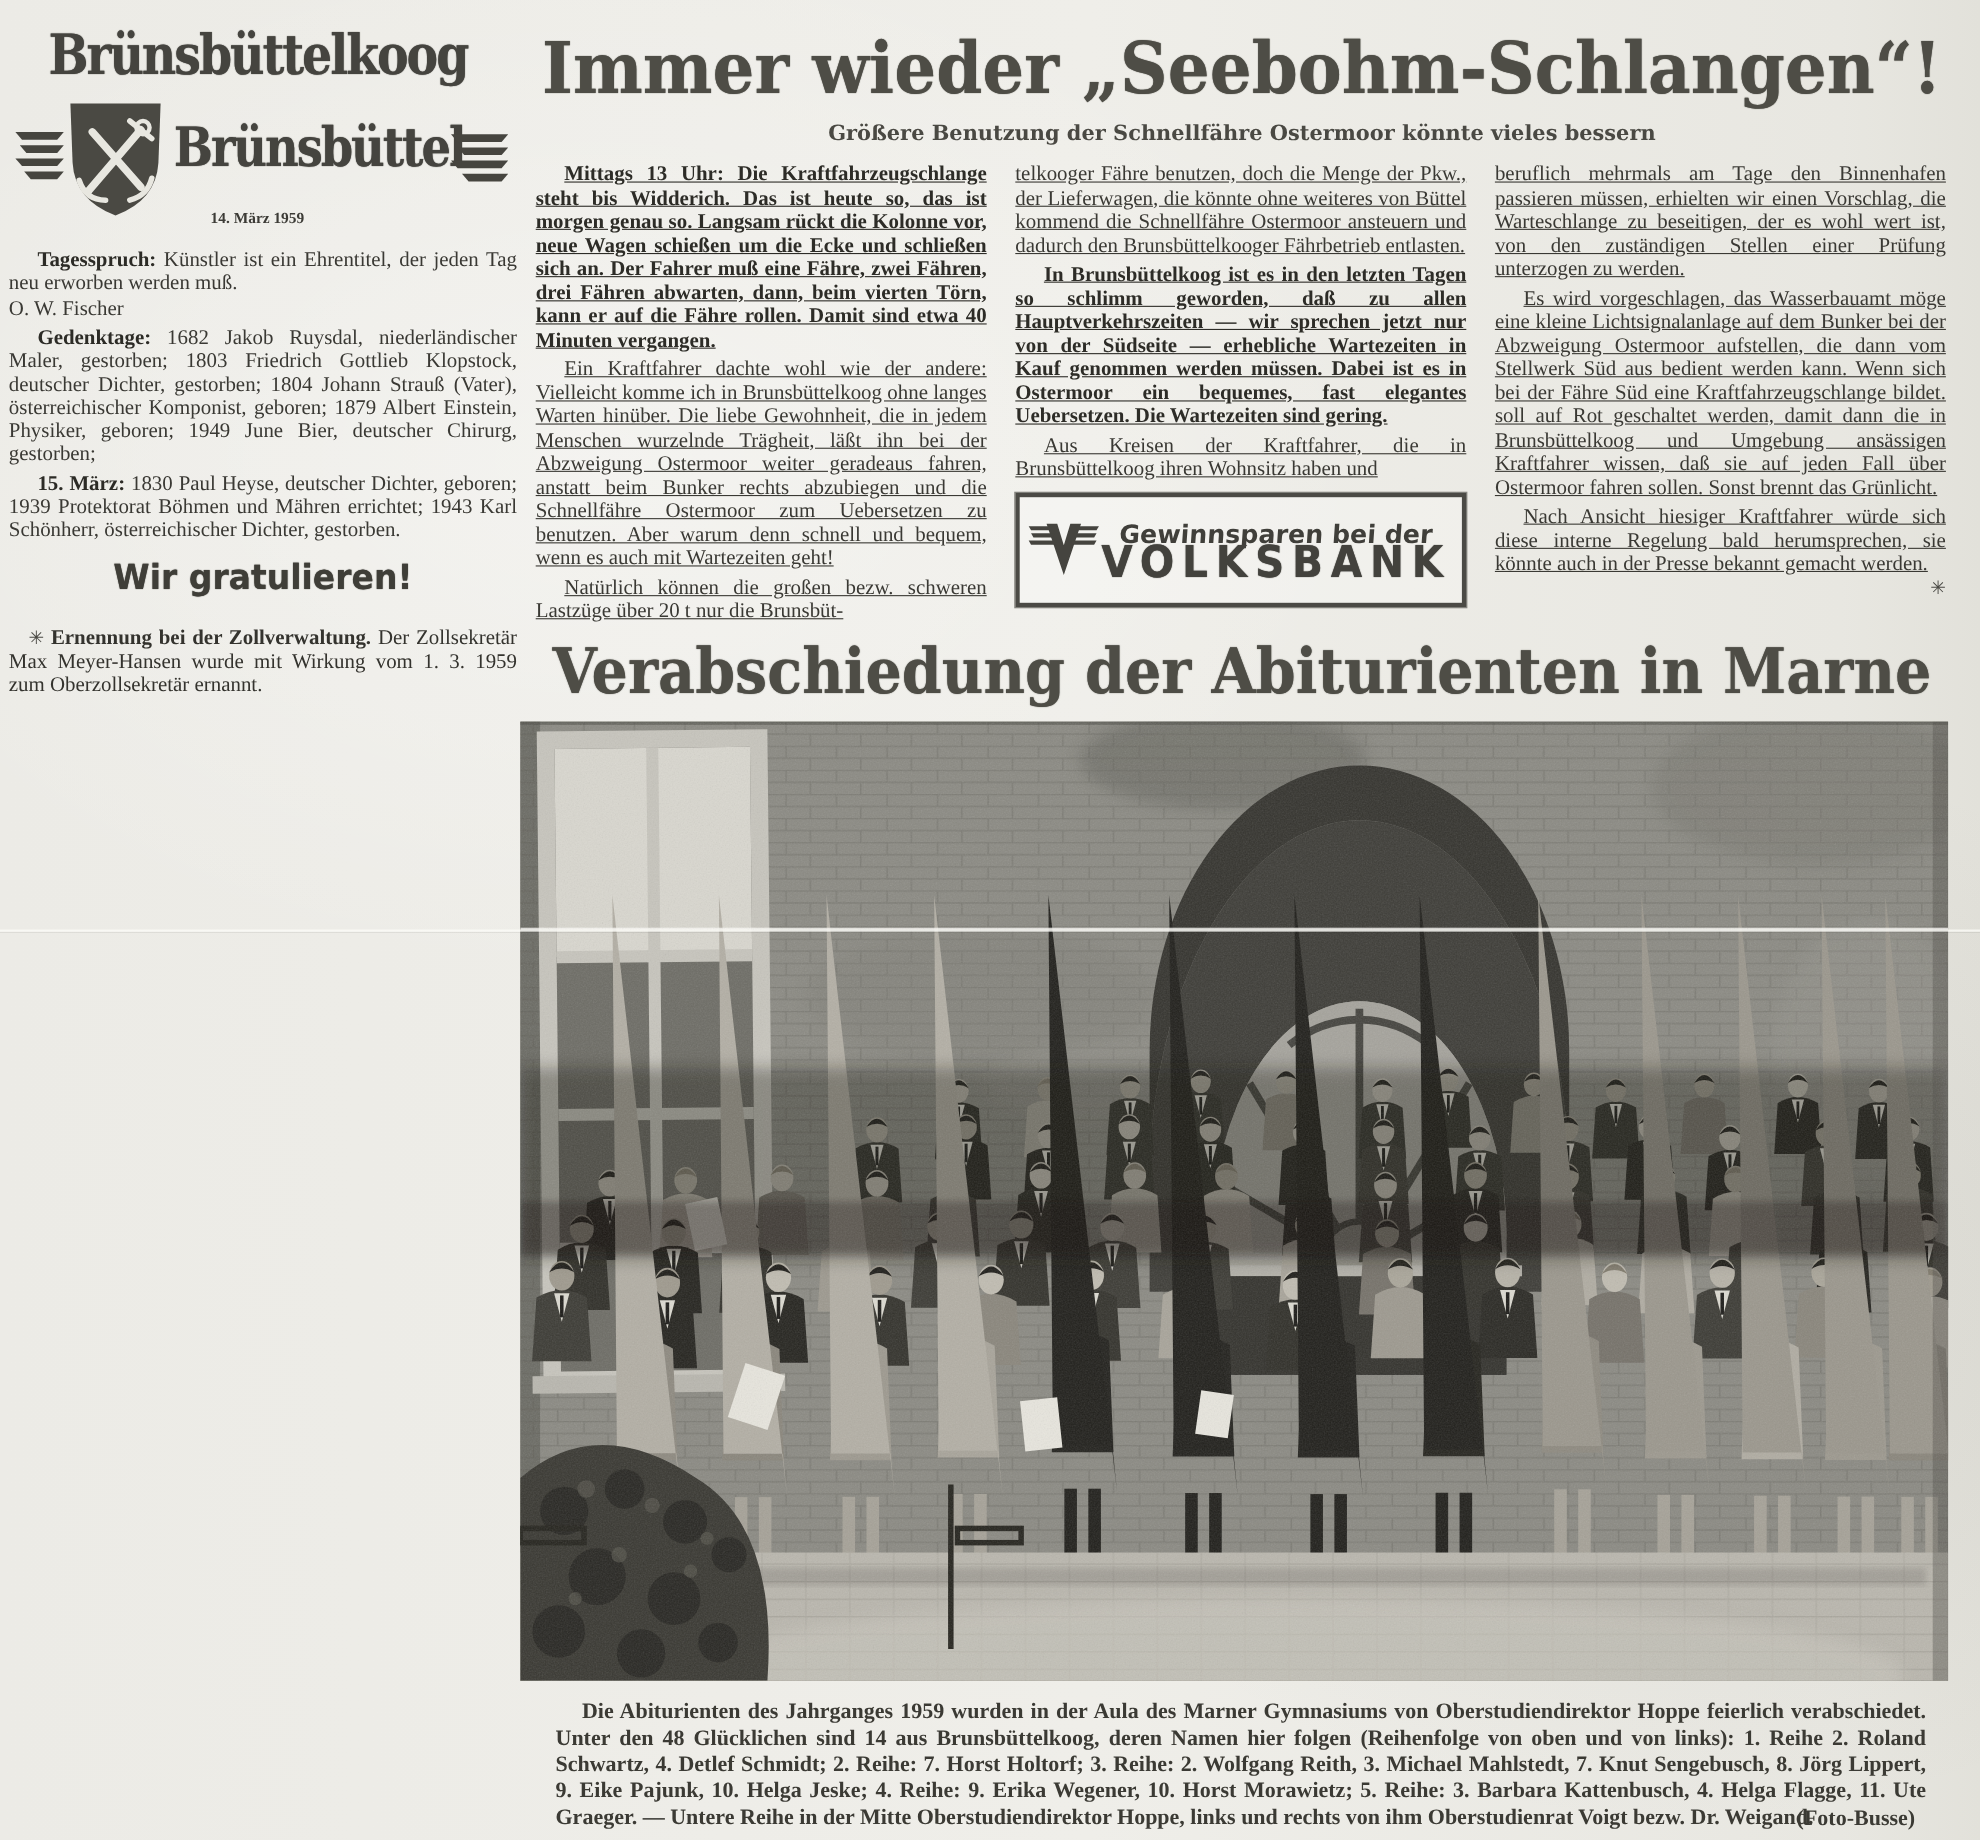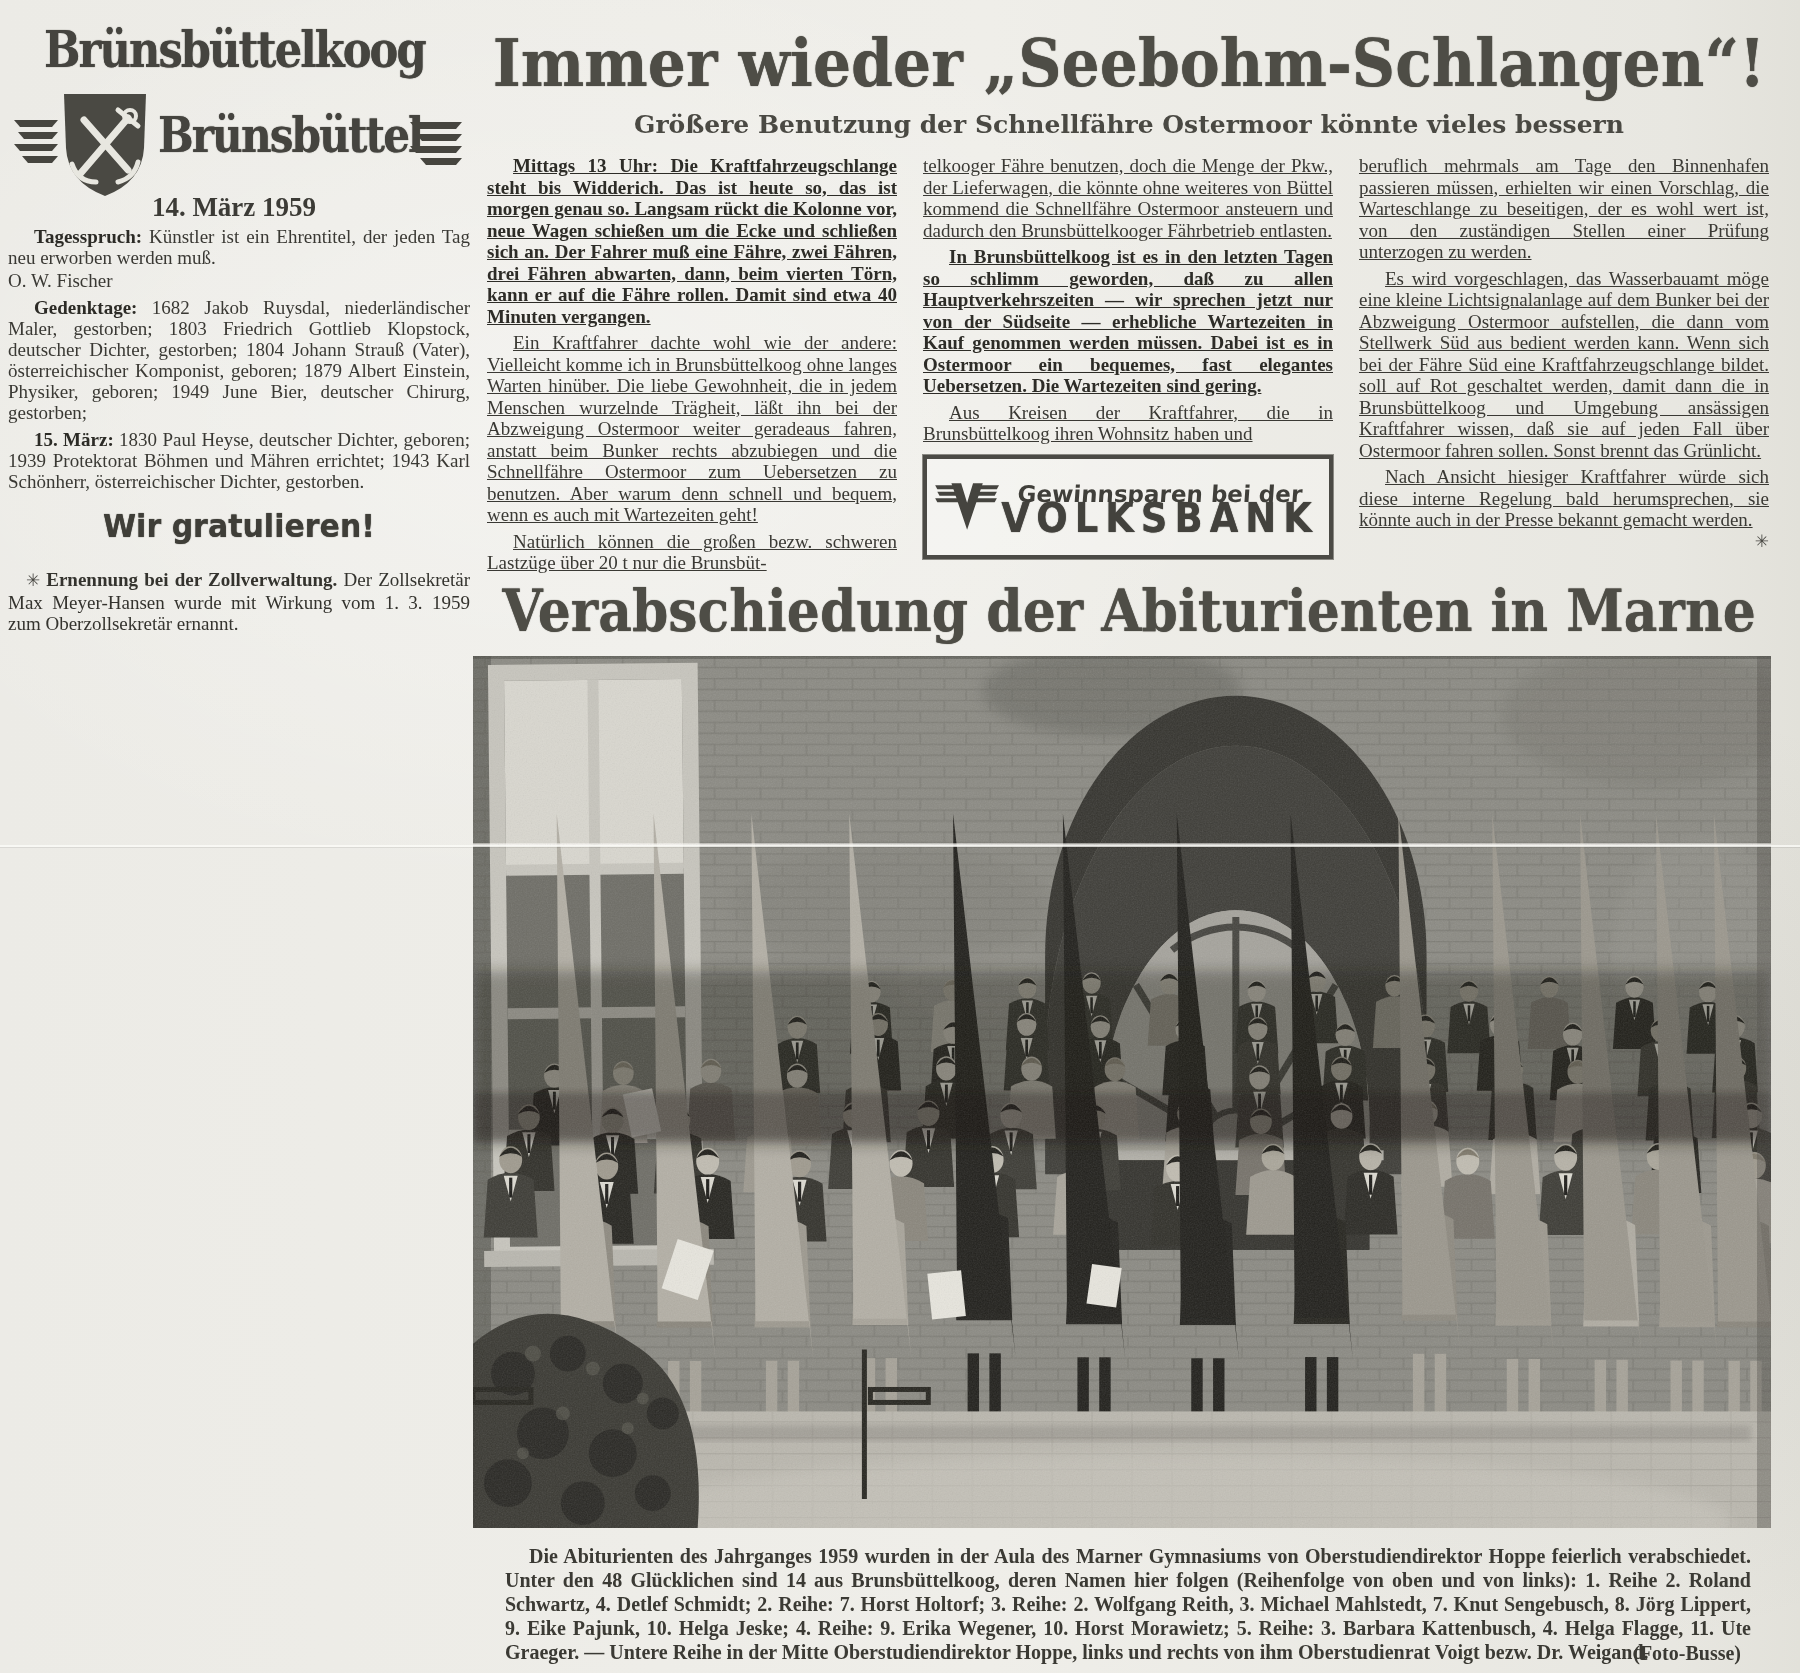--- a/index.html
+++ b/index.html
@@ -13,21 +13,21 @@
     font-family:"Liberation Serif", serif;color:#34332e;
   }
   
   .mast1{position:absolute;left:44px;top:20px;width:430px;font-family:"DejaVu Serif",serif;
     font-weight:bold;font-size:45px;letter-spacing:-2px;color:#45443f;
     transform:scale(.96,1.12);transform-origin:left top;text-shadow:0 0 1px #45443f;}
   .mast2{position:absolute;left:158px;top:106px;font-family:"DejaVu Serif",serif;
     font-weight:bold;font-size:44px;letter-spacing:-2px;color:#45443f;
     transform:scale(.96,1.12);transform-origin:left top;text-shadow:0 0 1px #45443f;}
   .mastdate{position:absolute;left:8px;top:192px;width:452px;text-align:center;
-    font-weight:bold;font-size:27px;color:#3c3b36;}
+    font-weight:bold;font-size:14px;color:#3c3b36;}
   #crest{position:absolute;left:58px;top:90px;}
   #speedL{position:absolute;left:12px;top:118px;}
   #speedR{position:absolute;left:408px;top:120px;}
   
   #leftcol{position:absolute;left:8px;top:226px;width:462px;font-size:19px;line-height:21px;
     text-align:justify;color:#3a3934;}
   #leftcol p{margin:0 0 6px 0;text-indent:26px;}
   #leftcol b{color:#2c2b26;}
   .author{text-align:left;margin:-4px 6px 6px 0;font-size:19px;}
   .grathead{position:absolute;left:8px;top:508px;width:462px;text-align:center;
@@ -35,21 +35,21 @@
     transform:scaleY(1.05);text-shadow:0 0 1px #3f3e38;}
   #ernennung{position:absolute;left:8px;top:550px;width:462px;font-size:19px;line-height:21.5px;
     text-align:justify;}
   #ernennung .star{font-size:17px;padding:0 6px 0 18px;color:#4a4944;}
   
   #article{position:absolute;left:487px;top:28px;width:1284px;}
   #article h1{margin:0;text-align:center;font-family:"DejaVu Serif",serif;font-weight:bold;
     font-size:60px;color:#4e4d46;transform:scaleY(1.08);letter-spacing:0;
     text-shadow:0 0 1px #4e4d46;}
   #article h2{margin:12px 0 0 0;text-align:center;font-family:"DejaVu Serif",serif;
-    font-weight:bold;font-size:25px;color:#4a4943;}
+    font-weight:bold;font-size:19px;color:#4a4943;}
   .cols{display:flex;gap:26px;margin-top:16px;}
   .col{width:410px;font-size:19px;line-height:21.5px;text-align:justify;color:#3a3934;}
   .col p{margin:0 0 5px 0;text-indent:26px;text-decoration:underline;}
   .col p.noind{text-indent:0;}
   .col p.bold{font-weight:bold;color:#2d2c27;}
   .endmark{float:right;color:#4a4944;font-size:17px;}
   
   #ad{margin-top:10px;height:104px;border:4px solid #4b4a45;box-shadow:0 0 0 1px #8a8983;
     display:flex;align-items:center;padding:2px 10px 2px 6px;box-sizing:border-box;
     background:rgba(255,255,255,.25);}

